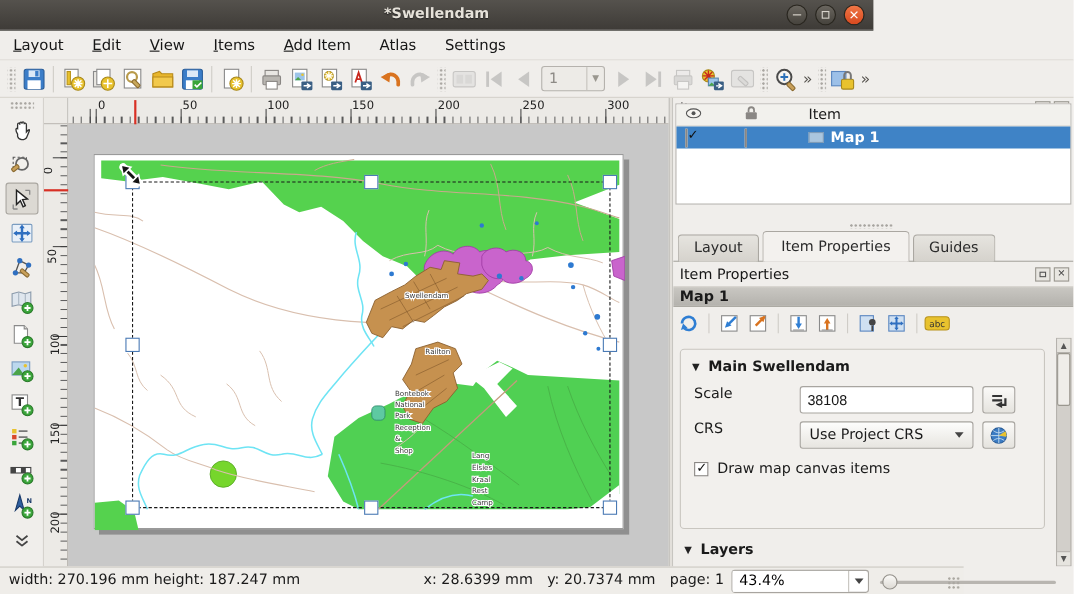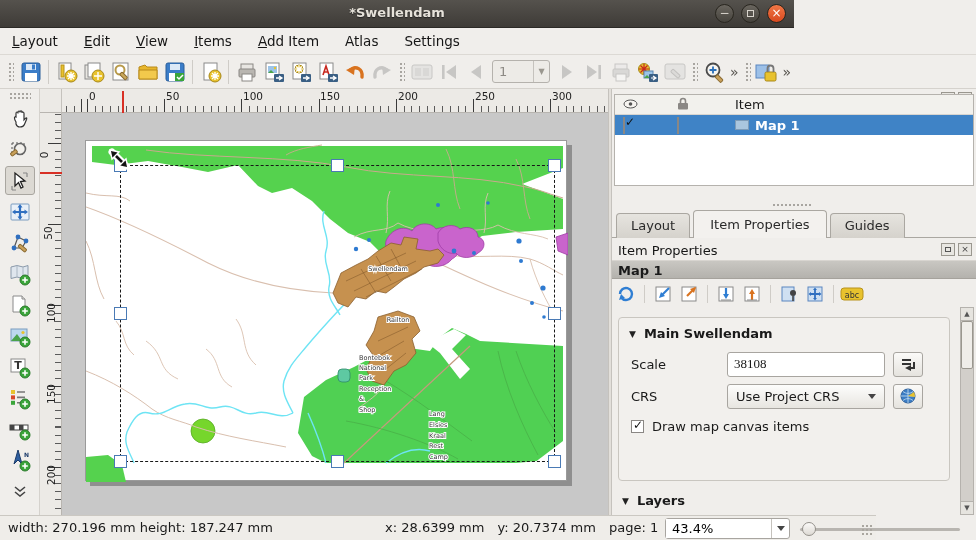--- a/index.html
+++ b/index.html
@@ -107,25 +107,25 @@
   .map1bar{position:absolute;left:0;top:171px;width:364px;height:19px;
     background:linear-gradient(#c9c7c2,#b4b2ad);border-top:1px solid #d8d5d0;border-bottom:1px solid #a5a29c;
     font-weight:bold;padding:2px 0 0 6px}
   .ip-toolbar{position:absolute;left:2px;top:192px;width:362px;height:26px;display:flex;align-items:center;gap:2px}
   .ipico{width:24px;height:22px;display:flex;align-items:center;justify-content:center}
 
   .scrollarea{position:absolute;left:0;top:218px;width:364px;height:208px;overflow:hidden}
   .groupbox{position:absolute;left:6px;top:10px;width:332px;height:164px;border:1px solid #c9c6c0;border-radius:4px;background:#f2f0ed}
   .sect{display:flex;align-items:center;gap:8px;padding:8px 0 4px 10px;font-weight:bold;font-size:13px}
   .tri{font-size:9px;color:#222}
-  .frow{display:flex;align-items:center;margin:6px 8px 0 12px;height:26px}
+  .frow{display:flex;margin:6px 8px 0 12px;height:26px}
   .flabel{width:96px;font-size:13px}
   .finput{position:relative;width:158px;height:25px;background:#fff;border:1px solid #a8a5a0;border-radius:3px}
   .finput input{width:100%;height:100%;border:0;background:transparent;font-size:13px;padding-left:6px;
-    font-family:Liberation Serif, serif;color:#161616}
+    font-family:Liberation Sans, sans-serif;color:#161616}
   .spin{position:absolute;right:0;top:0;width:17px;height:100%;border-left:1px solid #c5c2bd;
     display:flex;flex-direction:column;align-items:center;justify-content:center;font-size:6px;color:#555;gap:2px;
     background:linear-gradient(#f6f5f2,#e6e4df);border-radius:0 3px 3px 0}
   .ddbtn{width:30px;height:25px;margin-left:8px;border:1px solid #a8a5a0;border-radius:3px;
     background:linear-gradient(#fbfaf8,#e5e3de);display:flex;align-items:center;justify-content:center}
   .combo{width:158px;height:25px;border:1px solid #a8a5a0;border-radius:3px;
     background:linear-gradient(#fdfdfc,#e7e5e0);display:flex;align-items:center;justify-content:space-between;
     padding:0 8px;font-size:13px}
   .caret{width:0;height:0;border-left:4px solid transparent;border-right:4px solid transparent;border-top:5px solid #444}
   .cbrow{display:flex;align-items:center;gap:8px;margin:10px 0 0 12px}

